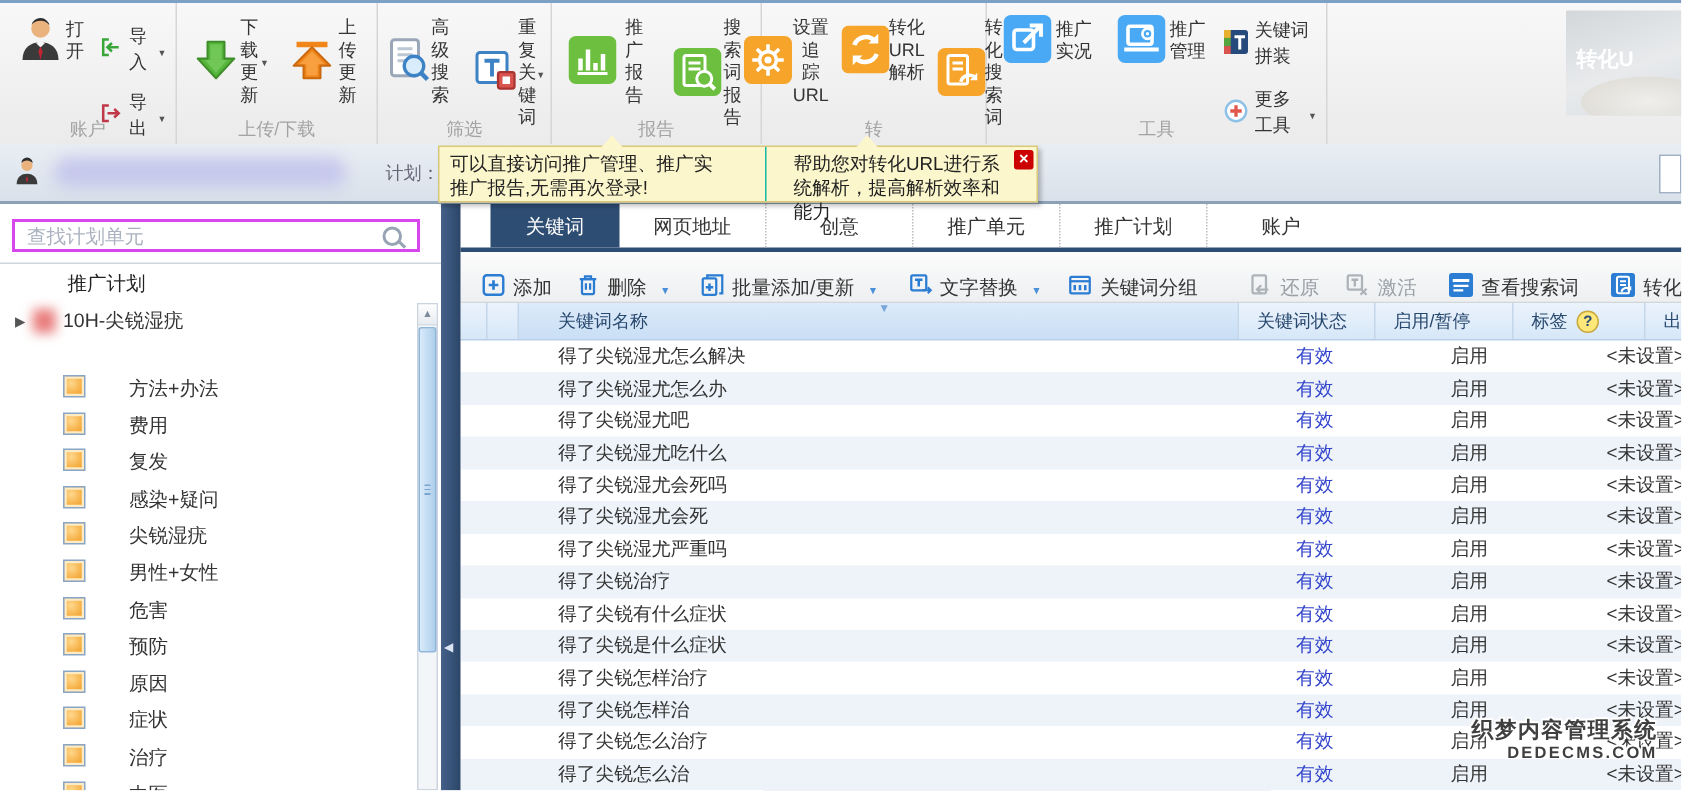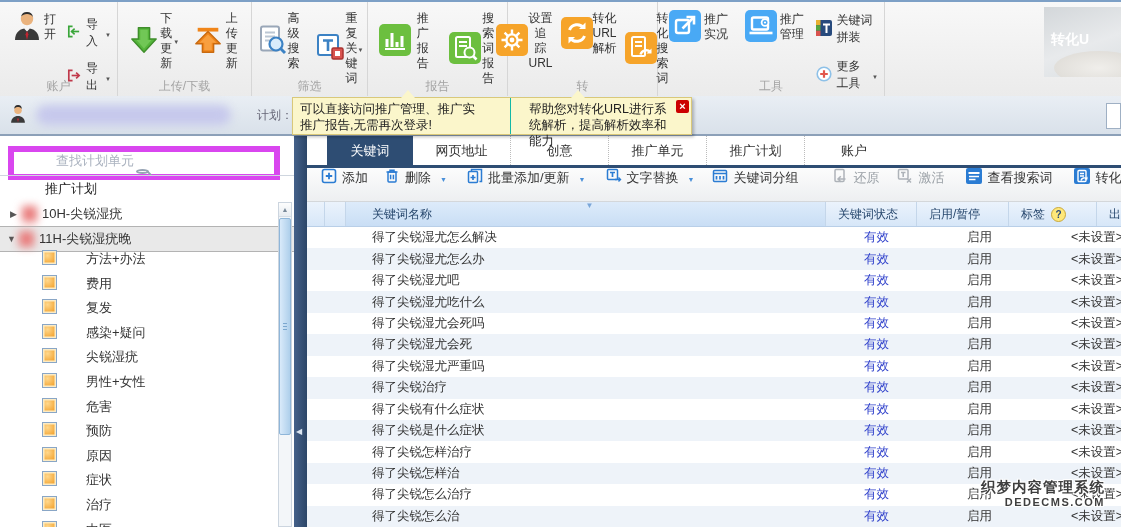--- a/index.html
+++ b/index.html
@@ -35,22 +35,22 @@
   .notice .nleft{width:218px;border-right:1px solid #14b8a6;padding:3px 7px;box-sizing:border-box;overflow:hidden;}
   .notice .nright{flex:1;padding:3px 7px 3px 8px;position:relative;box-sizing:border-box;}
   .notice div.nl{line-height:16px;white-space:nowrap;color:#222;font-size:12.5px;}
   .notice .nrtext{line-height:16px;color:#222;font-size:12.5px;padding-right:14px;margin-left:10px;}
   .nclose{position:absolute;top:2px;right:2px;width:13px;height:13px;background:#c00;color:#fff;font-weight:bold;
           font-size:11px;line-height:12px;text-align:center;border-radius:2px;cursor:default;}
   .notch{position:absolute;top:-8px;width:0;height:0;border-left:7px solid transparent;border-right:7px solid transparent;
          border-bottom:8px solid #fbf6cb;}
   
   .sidebar{position:absolute;top:136px;left:0;width:294px;bottom:0;background:#fff;overflow:hidden;}
-  .searchbox{position:absolute;top:10px;left:8px;width:272px;height:34px;border:6px solid #d946ef;background:#fff;
-             box-sizing:border-box;display:flex;align-items:center;padding:0 6px;flex-direction:column;}
+  .searchbox{position:absolute;top:10px;left:8px;width:272px;height:22px;border:2px solid #d946ef;background:#fff;
+             box-sizing:border-box;display:flex;align-items:center;padding:0 6px;}
   .searchbox input{border:none;outline:none;flex:1;font-size:13px;color:#555;font-family:inherit;background:transparent;}
   .searchbox input::placeholder{color:#aab2bf;}
   .mag{width:9px;height:9px;border:2px solid #97a4b4;border-radius:50%;position:relative;margin-right:4px;}
   .mag::after{content:"";position:absolute;width:6px;height:2px;background:#97a4b4;transform:rotate(45deg);right:-5px;bottom:-2px;}
   .sdiv{position:absolute;top:39px;left:0;right:0;border-top:1px solid #cfd6df;}
   .streetitle{position:absolute;top:44px;left:45px;font-size:13px;color:#222;}
   .prow{position:absolute;left:0;right:0;height:24px;display:flex;align-items:center;font-size:13px;}
   .prow .tg{width:10px;margin-left:10px;font-size:9px;color:#555;}
   .prow .tg.exp::after{content:"▼";} .prow .tg.col::after{content:"▶";}
   .redblur{width:15px;height:16px;background:#e87a7a;filter:blur(4px);margin:0 5px 0 2px;flex:none;}
@@ -67,21 +67,21 @@
          background:repeating-linear-gradient(#7ba7cf 0 1px,transparent 1px 3px);}
   .cbar{position:absolute;top:136px;left:294px;width:13px;bottom:0;background:linear-gradient(90deg,#45618a,#2c4668);z-index:4;}
   .cbar .arr{position:absolute;top:291px;left:2px;color:#dce6f2;font-size:8px;}
   .cbar .arr::after{content:"◀";}
   
   .tabs{position:absolute;top:136px;left:307px;right:0;height:29px;border-bottom:3px solid #2e4d73;display:flex;background:#fff;}
   .tab{width:98px;display:flex;align-items:center;justify-content:center;font-size:13px;color:#333;box-sizing:border-box;}
   .tab:first-child{margin-left:20px;width:86px;background:#2e4d73;color:#fff;}
   .tab:nth-child(n+2):nth-child(-n+5){border-right:1px dotted #bcbcbc;}
   .ltoolbar{position:absolute;top:168px;left:307px;right:0;height:34px;box-sizing:border-box;
-            background:linear-gradient(#fcfcfc,#edeff1);border-bottom:1px solid #d4d7da;display:flex;align-items:flex-start;padding-left:14px;}
+            background:linear-gradient(#fcfcfc,#edeff1);border-bottom:1px solid #d4d7da;display:flex;align-items:flex-end;padding-left:14px;}
   .tbtn{display:flex;align-items:center;gap:5px;font-size:13px;color:#333;white-space:nowrap;}
   .tbtn svg{flex:none;}
   .tbtn .bc::after{content:"▼";font-size:7px;color:#4a90d9;margin-left:4px;}
   .tbtn.dis{color:#9aa0a6;}
   .thead{position:absolute;top:202px;left:307px;right:0;height:25px;display:flex;box-sizing:border-box;
          background:linear-gradient(#ebf3fc,#d7e7f8);border-bottom:1px solid #b9cfe8;font-size:12px;color:#28486e;align-items:center;}
   .hc{height:100%;display:flex;align-items:center;box-sizing:border-box;border-right:1px solid #c4d6ea;}
   .c-a{width:18px;flex:none;} .c-b{width:21px;flex:none;}
   .c-name{width:480px;flex:none;padding-left:26px;position:relative;}
   .c-status{width:91px;flex:none;padding-left:12px;}
@@ -359,25 +359,20 @@
       <span class="mag"></span>
     </div>
     <div class="sdiv"></div>
     <div class="streetitle">推广计划</div>
 
     <div class="prow" style="top:66px">
       <span class="tg col"></span>
       <span class="redblur"></span>
       <span>10H-尖锐湿疣</span>
     </div>
-    <div class="prow sel" style="top:90px">
-      <span class="tg exp" style="margin-left:7px"></span>
-      <span class="redblur"></span>
-      <span>11H-尖锐湿疣晚</span>
-    </div>
 
     <div class="units">
       <div class="urow">
           <span class="oicon"></span>
           <span>方法+办法</span>
         </div>
         <div class="urow">
           <span class="oicon"></span>
           <span>费用</span>
         </div>

